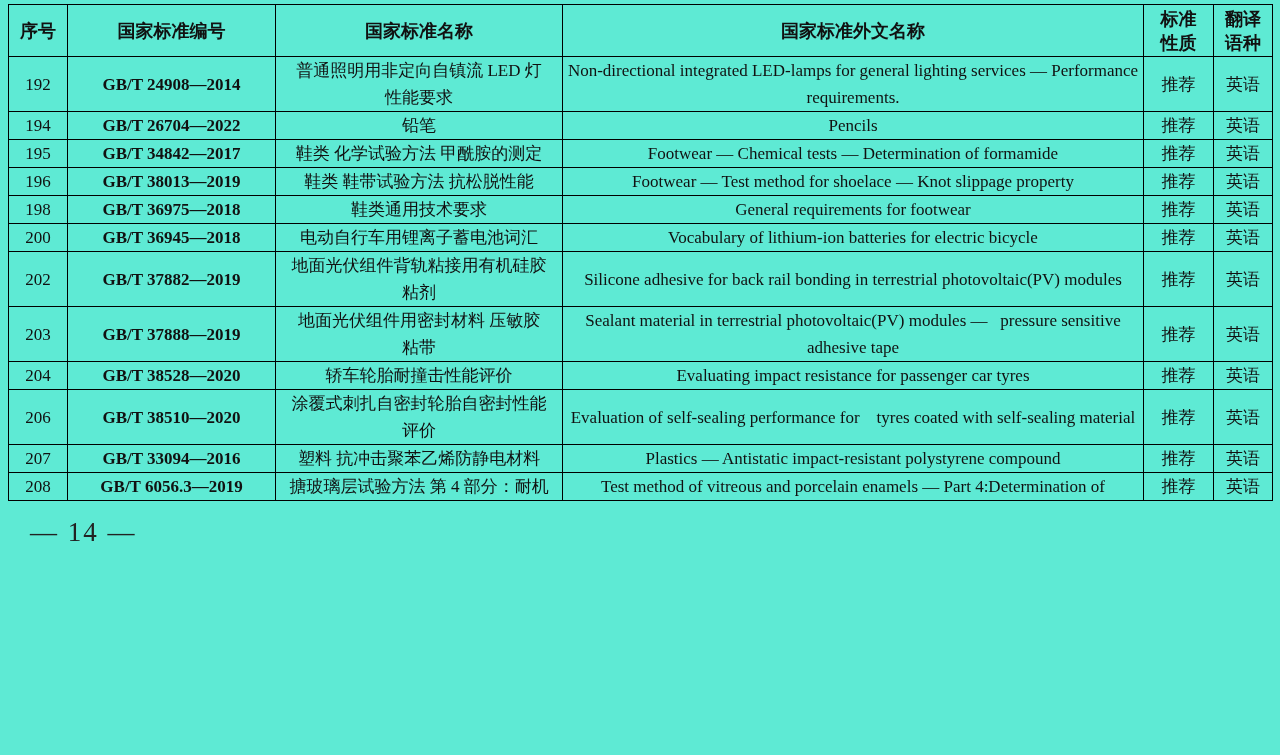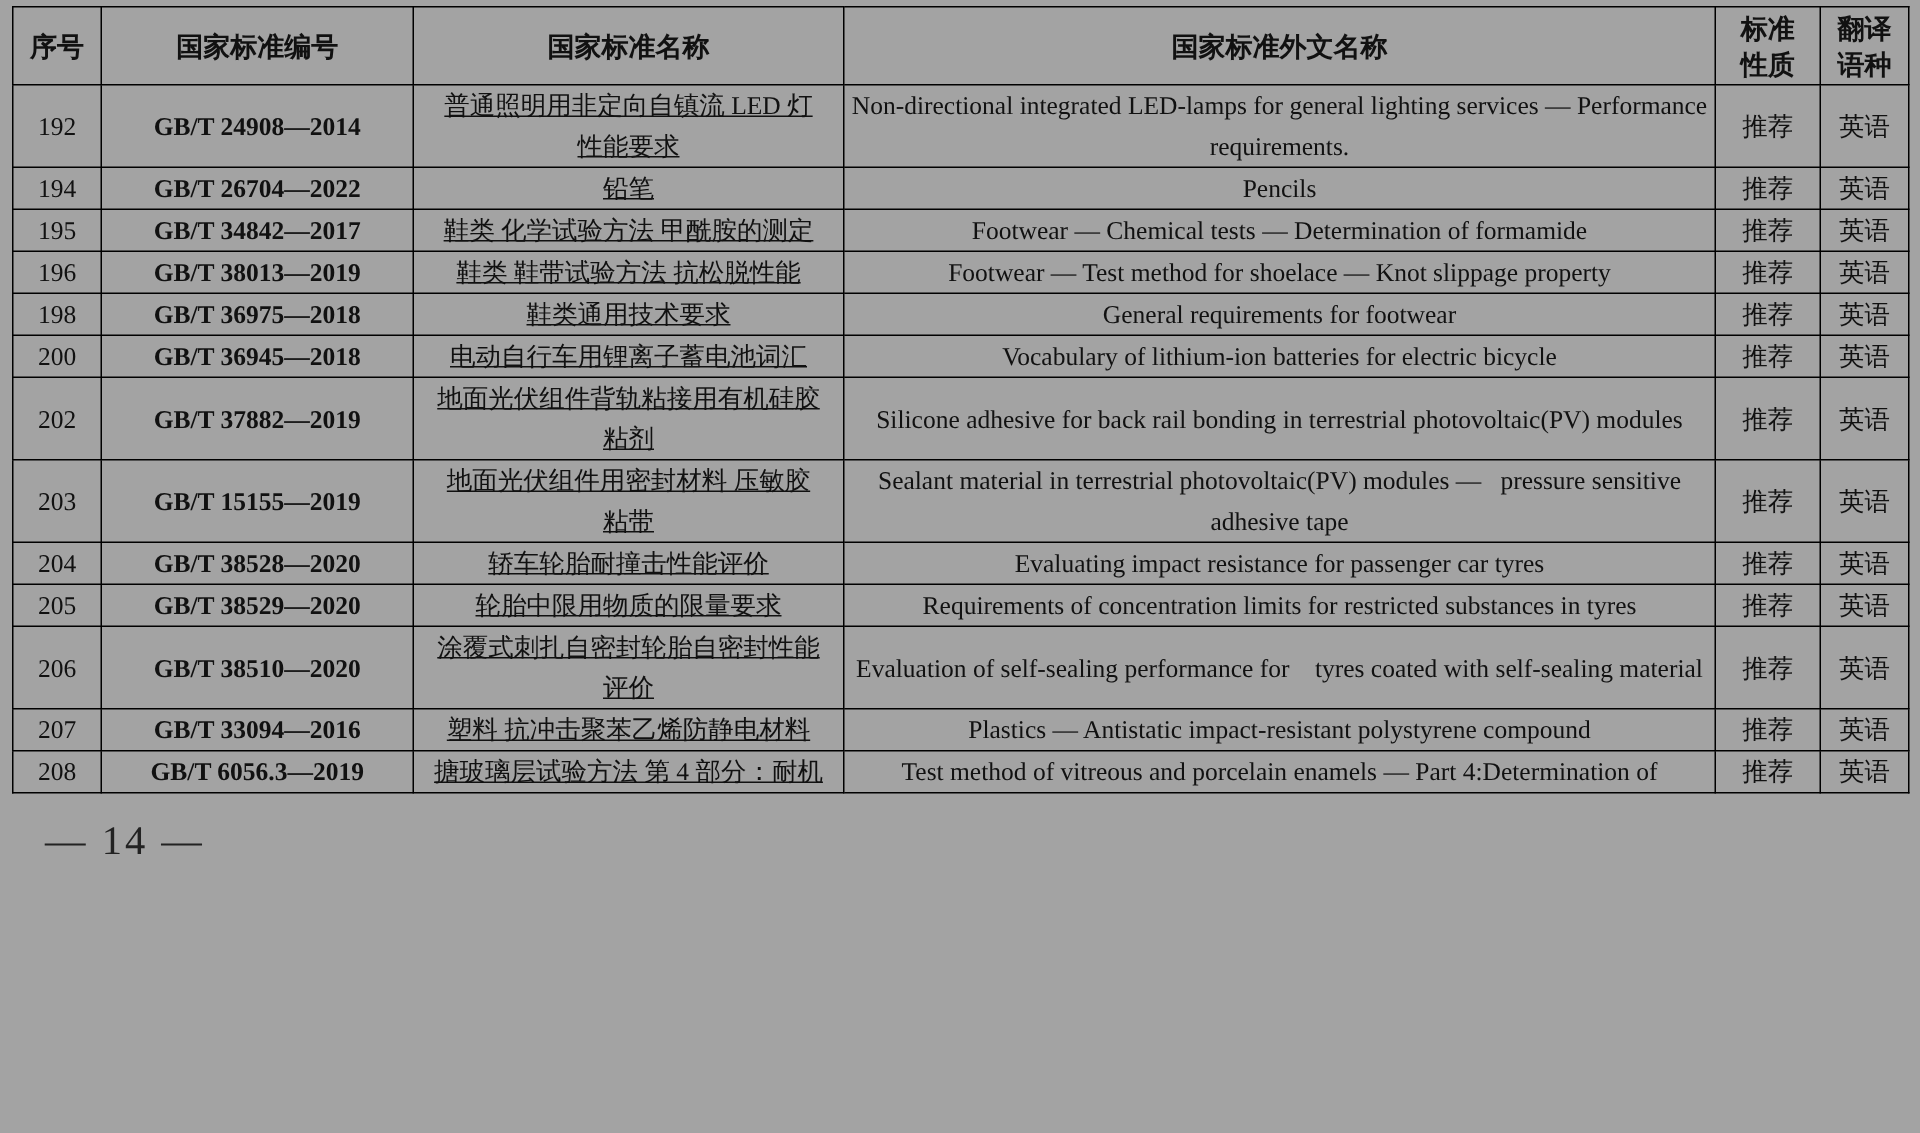--- a/index.html
+++ b/index.html
@@ -10,21 +10,21 @@
     height: 755px;
     overflow: hidden;
     font-family: "Liberation Serif", "DejaVu Serif", serif;
     color: #111111;
   }
   .page {
     width: 1280px;
     height: 755px;
     box-sizing: border-box;
     padding: 4px 0 0 8px;
-    background: #a3a3a3;
+    background: #5eead4;
   }
   table.std-table {
     border-collapse: collapse;
     table-layout: fixed;
     width: 1264px;
   }
   table.std-table th,
   table.std-table td {
     border: 1.5px solid #000000;
     box-sizing: border-box;
@@ -50,21 +50,20 @@
     text-align: center;
     padding: 0 4px;
   }
   td.c-no      { font-size: 17px; }
   td.c-code    { font-size: 17.5px; font-weight: bold; }
   td.c-name_cn {
     text-align: left;
     font-size: 18px;
     white-space: pre-line;
     padding: 0 4px 0 6px;
-    text-decoration: underline;
   }
   td.c-name_en {
     font-size: 17px;
     white-space: pre-wrap;
     padding: 0 8px;
     margin-left: 16px;
   }
   td.c-nature, td.c-language { font-size: 18px; }
   .footer {
     margin: 16px 0 0 22px;
@@ -152,40 +151,32 @@
           <td class="c-no">202</td>
           <td class="c-code">GB/T 37882—2019</td>
           <td class="c-name_cn">地面光伏组件背轨粘接用有机硅胶
 粘剂</td>
           <td class="c-name_en">Silicone adhesive for back rail bonding in terrestrial photovoltaic(PV) modules</td>
           <td class="c-nature">推荐</td>
           <td class="c-language">英语</td>
         </tr>
         <tr>
           <td class="c-no">203</td>
-          <td class="c-code">GB/T 15155—2019</td>
+          <td class="c-code">GB/T 37888—2019</td>
           <td class="c-name_cn">地面光伏组件用密封材料 压敏胶
 粘带</td>
           <td class="c-name_en">Sealant material in terrestrial photovoltaic(PV) modules —   pressure sensitive adhesive tape</td>
           <td class="c-nature">推荐</td>
           <td class="c-language">英语</td>
         </tr>
         <tr>
           <td class="c-no">204</td>
           <td class="c-code">GB/T 38528—2020</td>
           <td class="c-name_cn">轿车轮胎耐撞击性能评价</td>
           <td class="c-name_en">Evaluating impact resistance for passenger car tyres</td>
-          <td class="c-nature">推荐</td>
-          <td class="c-language">英语</td>
-        </tr>
-        <tr>
-          <td class="c-no">205</td>
-          <td class="c-code">GB/T 38529—2020</td>
-          <td class="c-name_cn">轮胎中限用物质的限量要求</td>
-          <td class="c-name_en">Requirements of concentration limits for restricted substances in tyres</td>
           <td class="c-nature">推荐</td>
           <td class="c-language">英语</td>
         </tr>
         <tr>
           <td class="c-no">206</td>
           <td class="c-code">GB/T 38510—2020</td>
           <td class="c-name_cn">涂覆式刺扎自密封轮胎自密封性能
 评价</td>
           <td class="c-name_en">Evaluation of self-sealing performance for    tyres coated with self-sealing material</td>
           <td class="c-nature">推荐</td>

